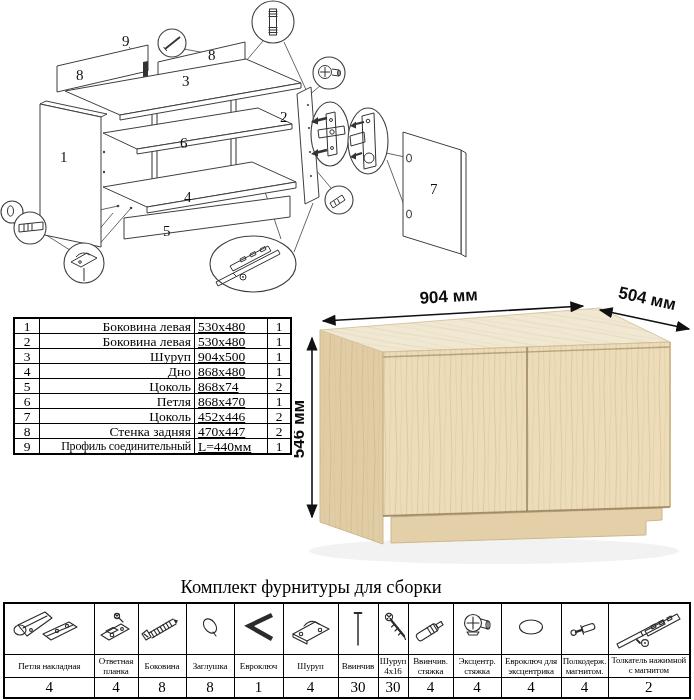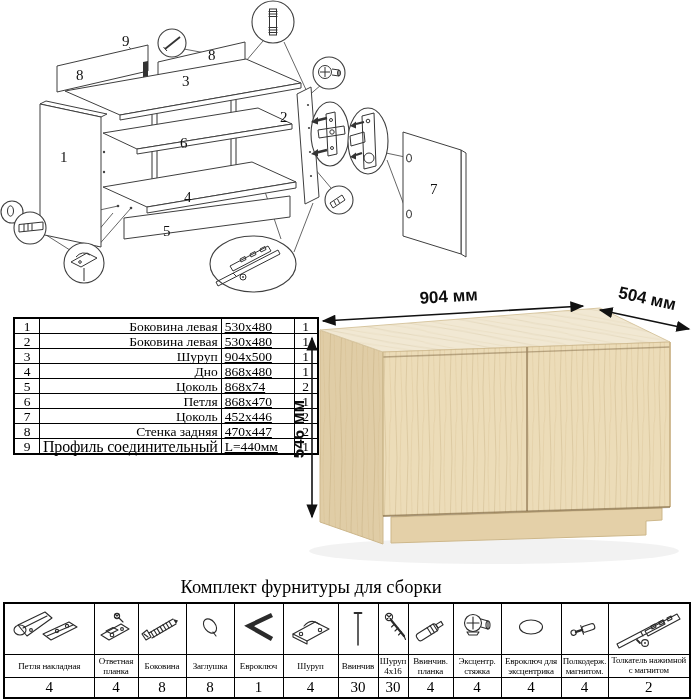--- a/index.html
+++ b/index.html
@@ -20,21 +20,21 @@
 
   
   #parts-table{left:13px;top:317px;}
   #parts-table table{border-collapse:collapse;border:2px solid #000;}
   #parts-table td{border:1px solid #000;font-size:13.5px;height:14px;line-height:13px;
                   padding:0 3px;white-space:nowrap;}
   #parts-table .col-num{width:18px;text-align:center;}
   #parts-table .col-name{width:148px;text-align:right;}
   #parts-table .col-size{width:66px;text-align:left;text-decoration:underline;}
   #parts-table .col-qty{width:16px;text-align:center;}
-  #parts-table tr:last-child .col-name{font-size:16px;letter-spacing:-.2px;}
+  #parts-table tr:last-child .col-name{font-size:12px;letter-spacing:-.2px;}
 
   
   #product{left:294px;top:283px;width:400px;height:292px;}
   .dim-label{font-family:"Liberation Sans",sans-serif;font-weight:bold;font-size:17px;fill:#0d0d0d;}
   .dim-line{stroke:#111;stroke-width:1.6;fill:none;}
 
   
   #hw-title{left:0;top:577px;width:622px;text-align:center;font-size:18.5px;}
   #hardware{left:3px;top:602px;}
   #hardware table{border-collapse:collapse;border:2px solid #000;table-layout:fixed;width:688px;}
@@ -451,21 +451,21 @@
       </tr>
       <tr class="hw-name">
         <td>Петля накладная</td>
         <td>Ответная планка</td>
         <td>Боковина</td>
         <td>Заглушка</td>
         <td>Евроключ</td>
         <td>Шуруп</td>
         <td>Ввинчив</td>
         <td>Шуруп 4х16</td>
-        <td>Ввинчив. планка</td>
+        <td>Ввинчив. стяжка</td>
         <td>Эксцентр. стяжка</td>
         <td>Евроключ для эксцентрика</td>
         <td>Полкодерж. магнитом.</td>
         <td>Толкатель нажимной с магнитом</td>
       </tr>
       <tr class="hw-qty">
         <td>4</td>
         <td>4</td>
         <td>8</td>
         <td>8</td>

